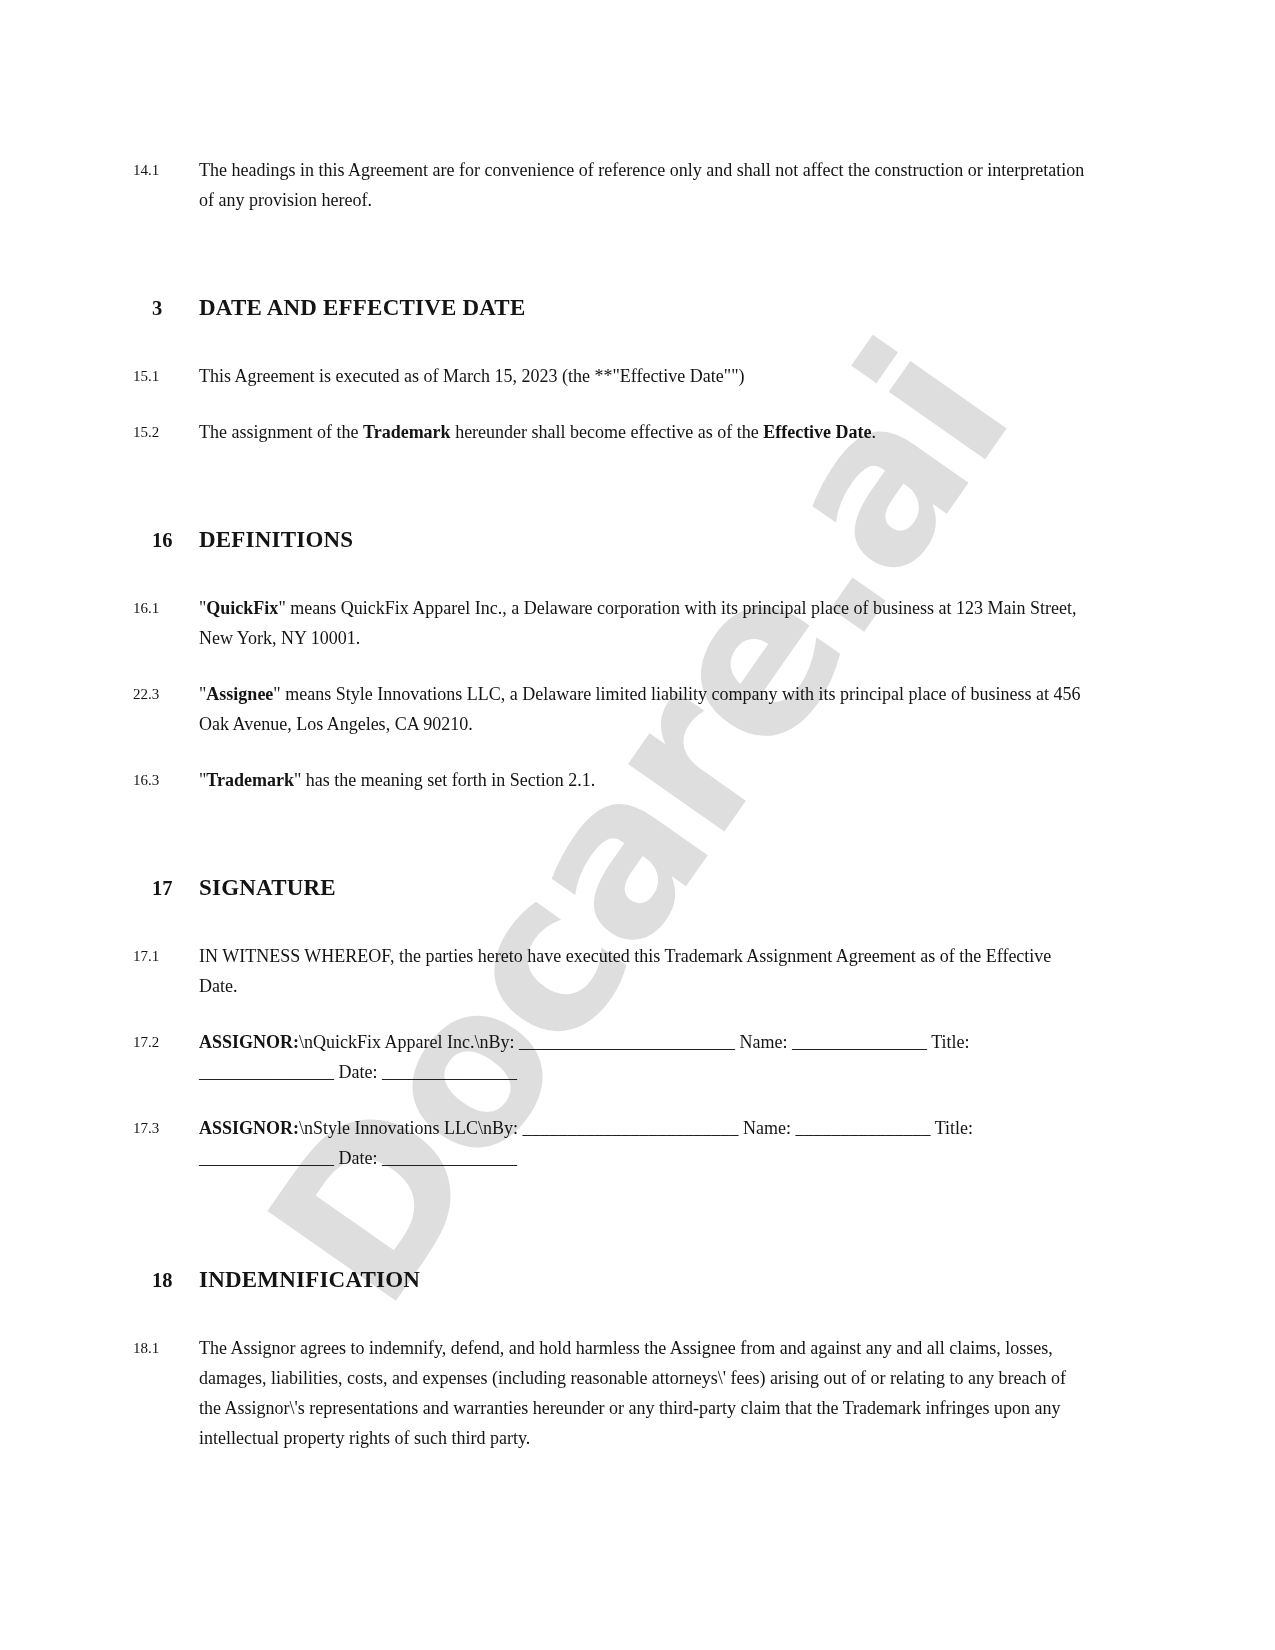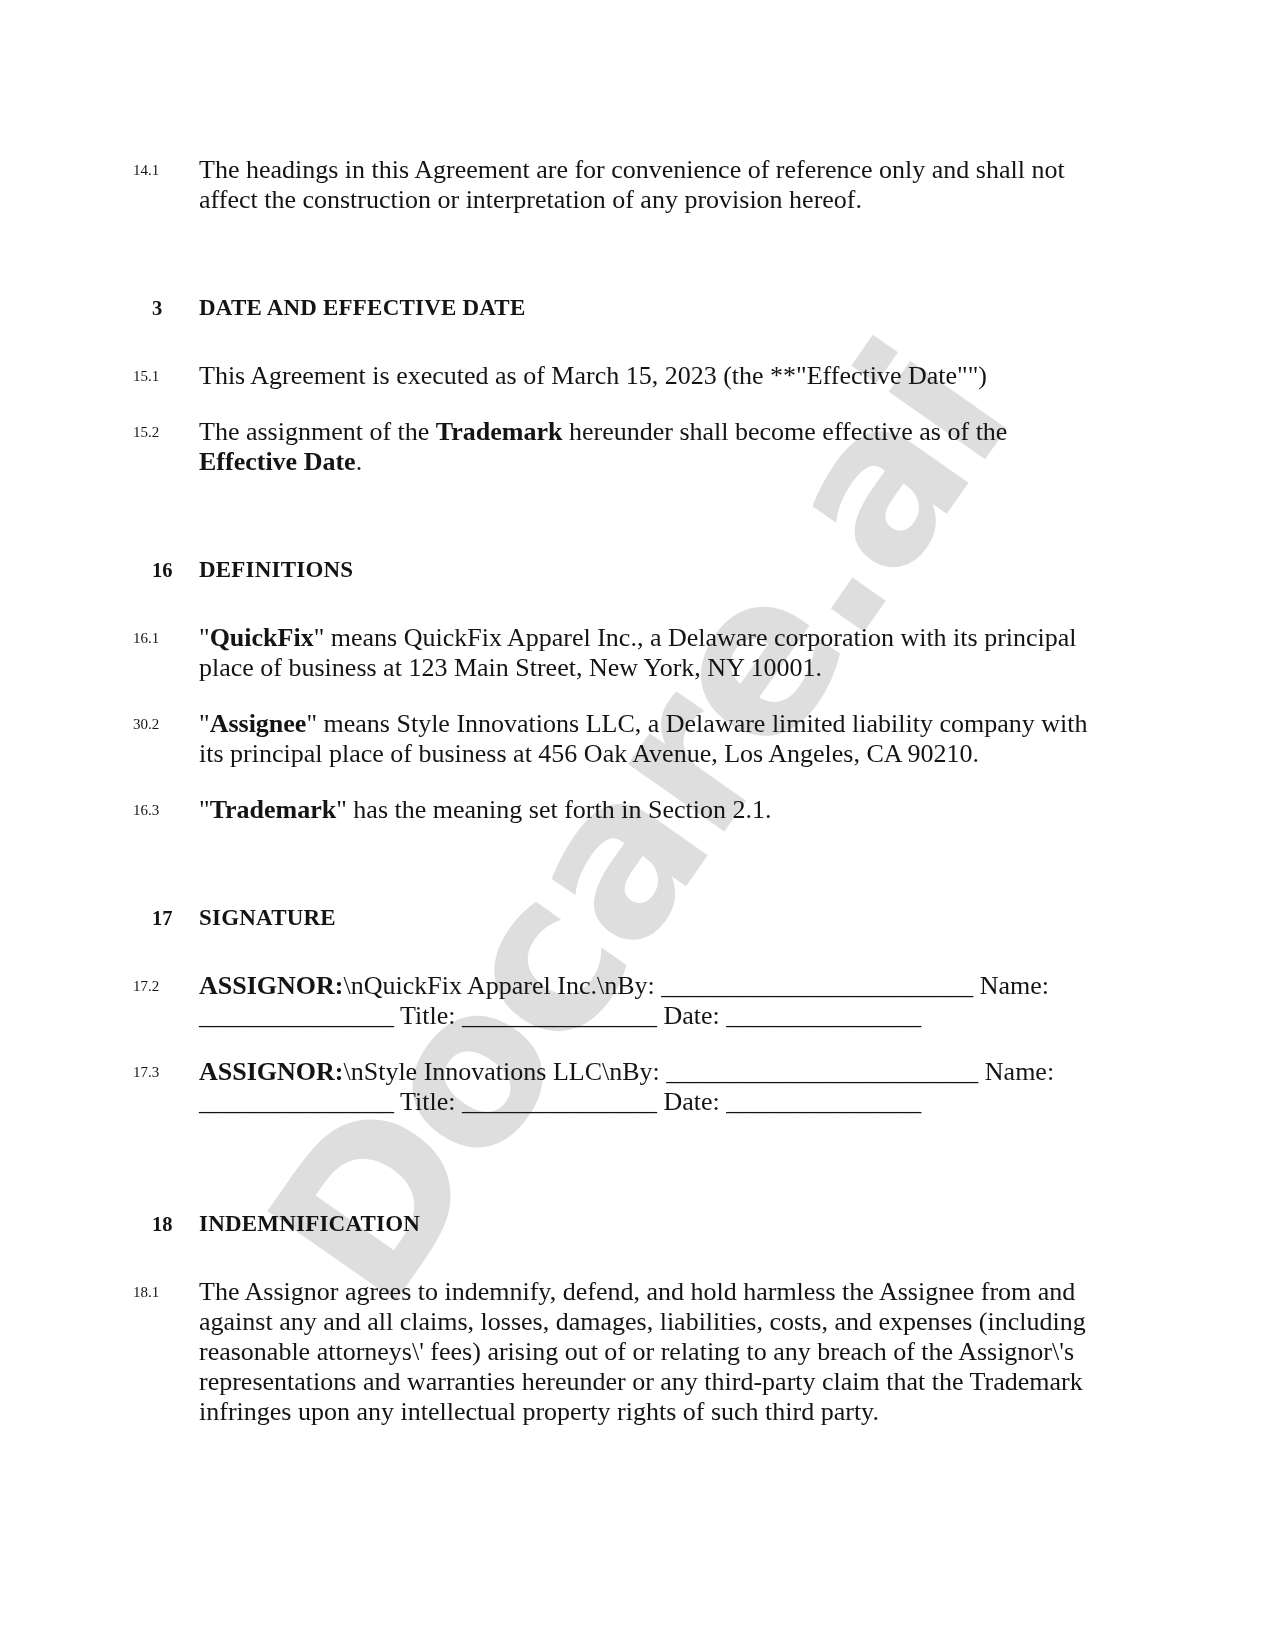--- a/index.html
+++ b/index.html
@@ -58,21 +58,21 @@
   }
   .clause-num {
     flex: 0 0 auto;
     width: 66px;
     font-size: 15px;
     line-height: 30px;
     color: #141414;
   }
   .clause-body {
     flex: 1 1 auto;
-    font-size: 26px;
+    font-size: 18px;
     line-height: 30px;
     color: #141414;
     text-align: left;
   }
   
   .heading {
     display: flex;
     align-items: flex-start;
     margin: 0 0 22px 0;
   }
@@ -141,39 +141,43 @@
     </div>
 
     <div class="gap-sm"></div>
 
     <div class="clause">
       <div class="clause-num">16.1</div>
       <div class="clause-body"><span>"</span><span class="b">QuickFix</span><span>" means QuickFix Apparel Inc., a Delaware corporation with its principal place of business at 123 Main Street, New York, NY 10001.</span></div>
     </div>
 
     <div class="clause">
-      <div class="clause-num">30.2</div>
+      <div class="clause-num">22.3</div>
       <div class="clause-body"><span>"</span><span class="b">Assignee</span><span>" means Style Innovations LLC, a Delaware limited liability company with its principal place of business at 456 Oak Avenue, Los Angeles, CA 90210.</span></div>
     </div>
 
     <div class="clause">
       <div class="clause-num">16.3</div>
       <div class="clause-body"><span>"</span><span class="b">Trademark</span><span>" has the meaning set forth in Section 2.1.</span></div>
     </div>
 
 
     <div class="gap-lg"></div>
 
     <div class="heading">
       <div class="heading-num">17</div>
       <div class="heading-title">SIGNATURE</div>
     </div>
 
     <div class="gap-sm"></div>
 
+    <div class="clause">
+      <div class="clause-num">17.1</div>
+      <div class="clause-body">IN WITNESS WHEREOF, the parties hereto have executed this Trademark Assignment Agreement as of the Effective Date.</div>
+    </div>
 
     <div class="clause">
       <div class="clause-num">17.2</div>
       <div class="clause-body"><span class="b">ASSIGNOR:</span><span>\nQuickFix Apparel Inc.\nBy: ________________________ Name: _______________ Title: _______________ Date: _______________</span></div>
     </div>
 
     <div class="clause">
       <div class="clause-num">17.3</div>
       <div class="clause-body"><span class="b">ASSIGNOR:</span><span>\nStyle Innovations LLC\nBy: ________________________ Name: _______________ Title: _______________ Date: _______________</span></div>
     </div>

